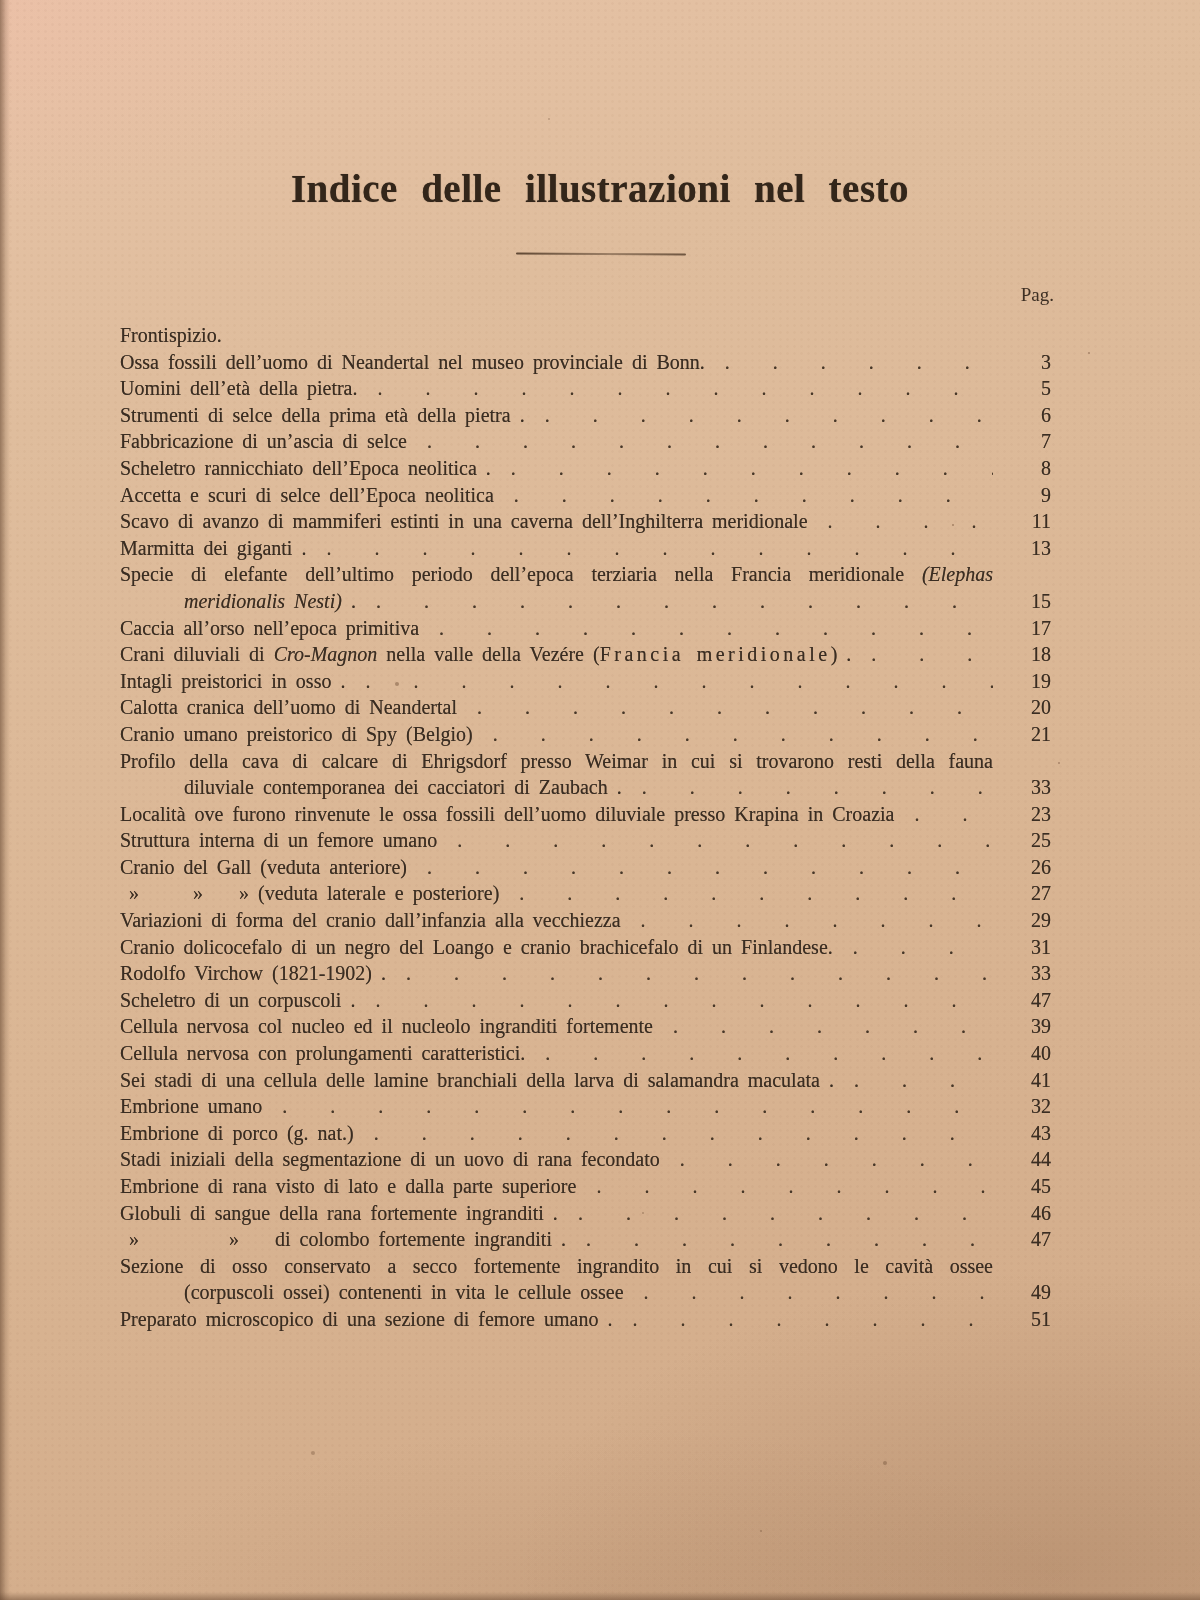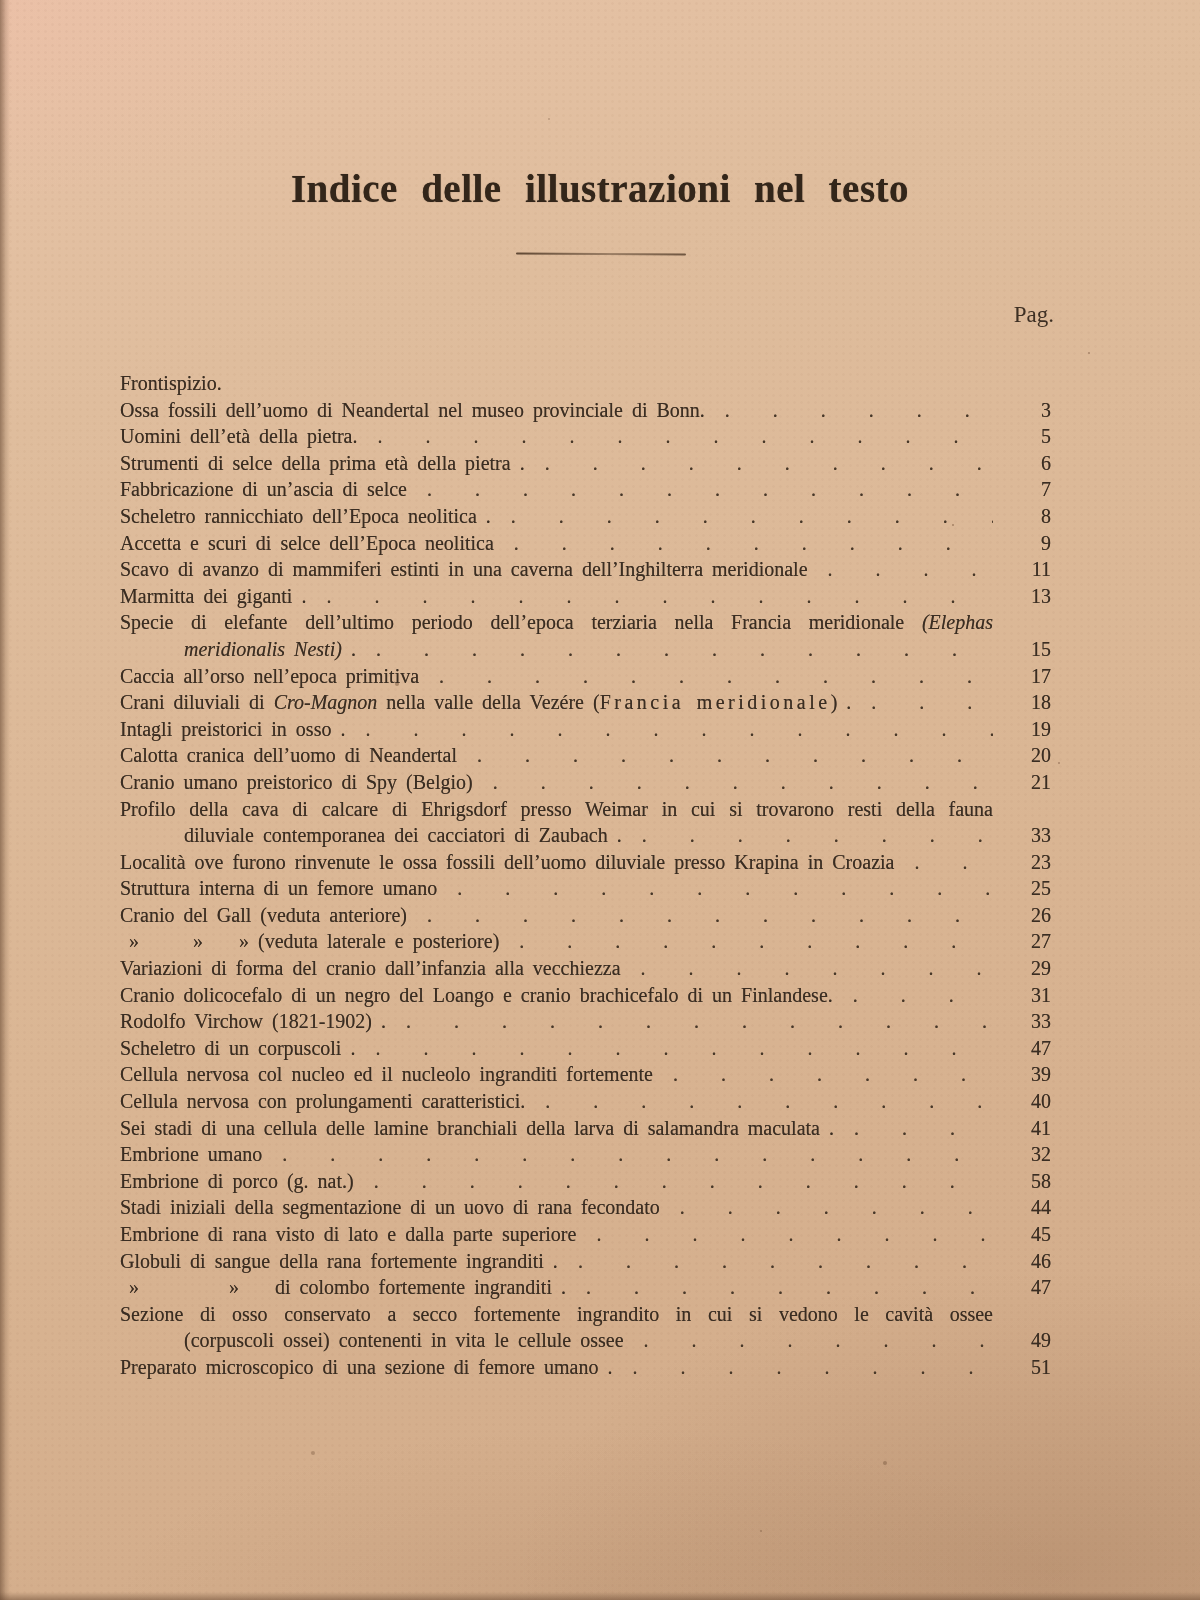--- a/index.html
+++ b/index.html
@@ -67,32 +67,31 @@
   .rule {
     position: absolute;
     top: 253px; left: 516px;
     width: 170px; height: 2px;
     background: linear-gradient(90deg, rgba(74,52,34,0.85), rgba(74,52,34,0.45) 55%, rgba(74,52,34,0.75));
     transform: rotate(0.3deg);
     border-radius: 1px;
   }
   .pag-header {
     position: absolute;
-    top: 302px; right: 146px;
-    font-size: 23px;
+    top: 284px; right: 146px;
+    font-size: 19px;
     color: #3e3024;
   }
 
   .index-list {
     position: absolute;
     top: 322px; left: 120px; right: 145px;
     font-size: 20px;
     word-spacing: 4px;
     text-shadow: 0 0 0.5px rgba(58,45,34,0.6);
-    margin-top: 48px;
   }
   .entry {
     display: flex;
     align-items: baseline;
     height: 26.6px;
     line-height: 26.6px;
     white-space: nowrap;
   }
   .etext { white-space: pre; }
   .entry.indent .etext { padding-left: 64px; }
@@ -282,21 +281,21 @@
         <span class="epage">41</span>
       </div>
       <div class="entry">
         <span class="etext"><span>Embrione umano</span></span>
         <span class="dots">..............................</span>
         <span class="epage">32</span>
       </div>
       <div class="entry">
         <span class="etext"><span>Embrione di porco (g. nat.)</span></span>
         <span class="dots">..............................</span>
-        <span class="epage">58</span>
+        <span class="epage">43</span>
       </div>
       <div class="entry">
         <span class="etext"><span>Stadi iniziali della segmentazione di un uovo di rana fecondato</span></span>
         <span class="dots">..............................</span>
         <span class="epage">44</span>
       </div>
       <div class="entry">
         <span class="etext"><span>Embrione di rana visto di lato e dalla parte superiore</span></span>
         <span class="dots">..............................</span>
         <span class="epage">45</span>

